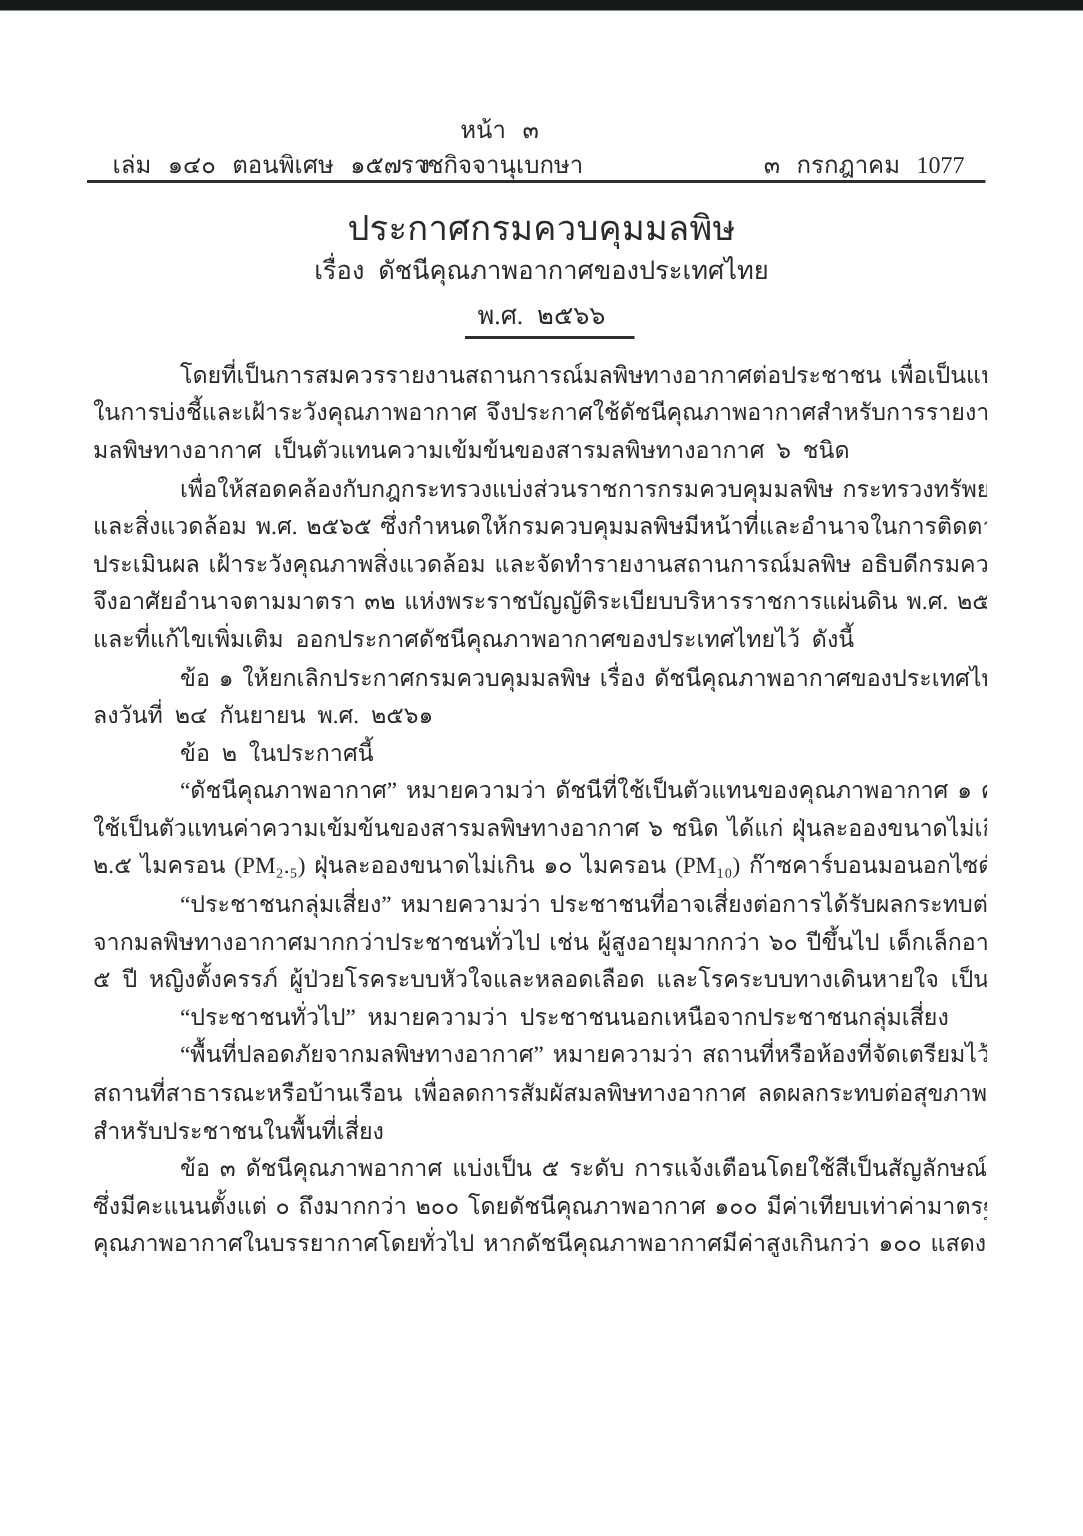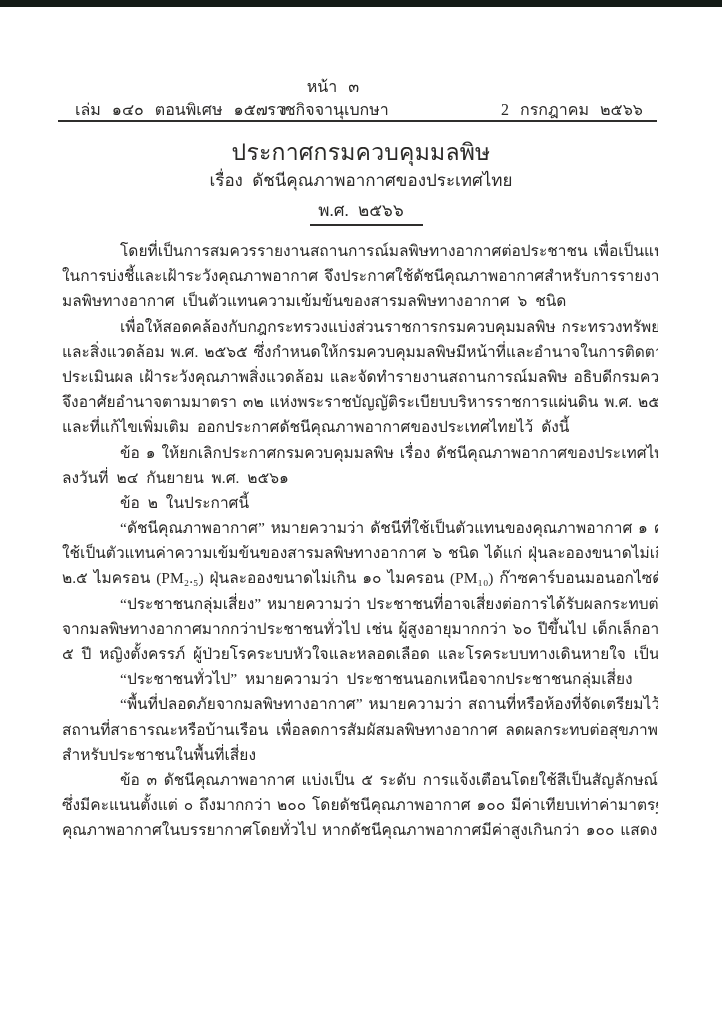--- a/index.html
+++ b/index.html
@@ -58,21 +58,21 @@
 </head>
 <body>
 
 <div class="page">
 
   <div class="top-band"></div>
 
   <div class="hdr page-label">หน้า ๓</div>
   <div class="hdr volume">เล่ม ๑๔๐ ตอนพิเศษ ๑๕๗ ง</div>
   <div class="hdr gazette">ราชกิจจานุเบกษา</div>
-  <div class="hdr issue-date">2 กรกฎาคม ๒๕๖๖</div>
+  <div class="hdr issue-date">๓ กรกฎาคม 1077</div>
   <div class="header-rule"></div>
 
   <div class="title-block doc-title" style="position:absolute;">ประกาศกรมควบคุมมลพิษ</div>
   <div class="title-block doc-subject" style="position:absolute;">เรื่อง ดัชนีคุณภาพอากาศของประเทศไทย</div>
   <div class="title-block doc-year" style="position:absolute;">พ.ศ. ๒๕๖๖</div>
   <div class="title-underline"></div>
 
   <div class="doc-body">
 
     <div class="para">

